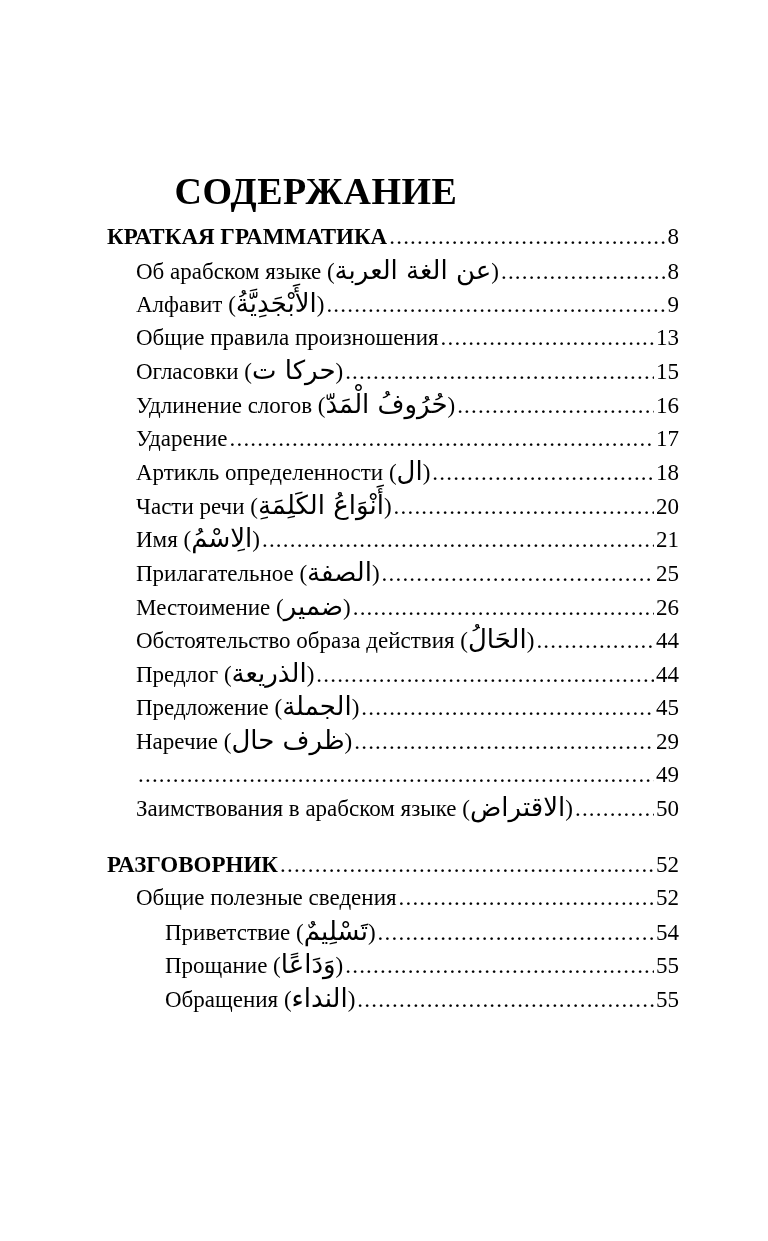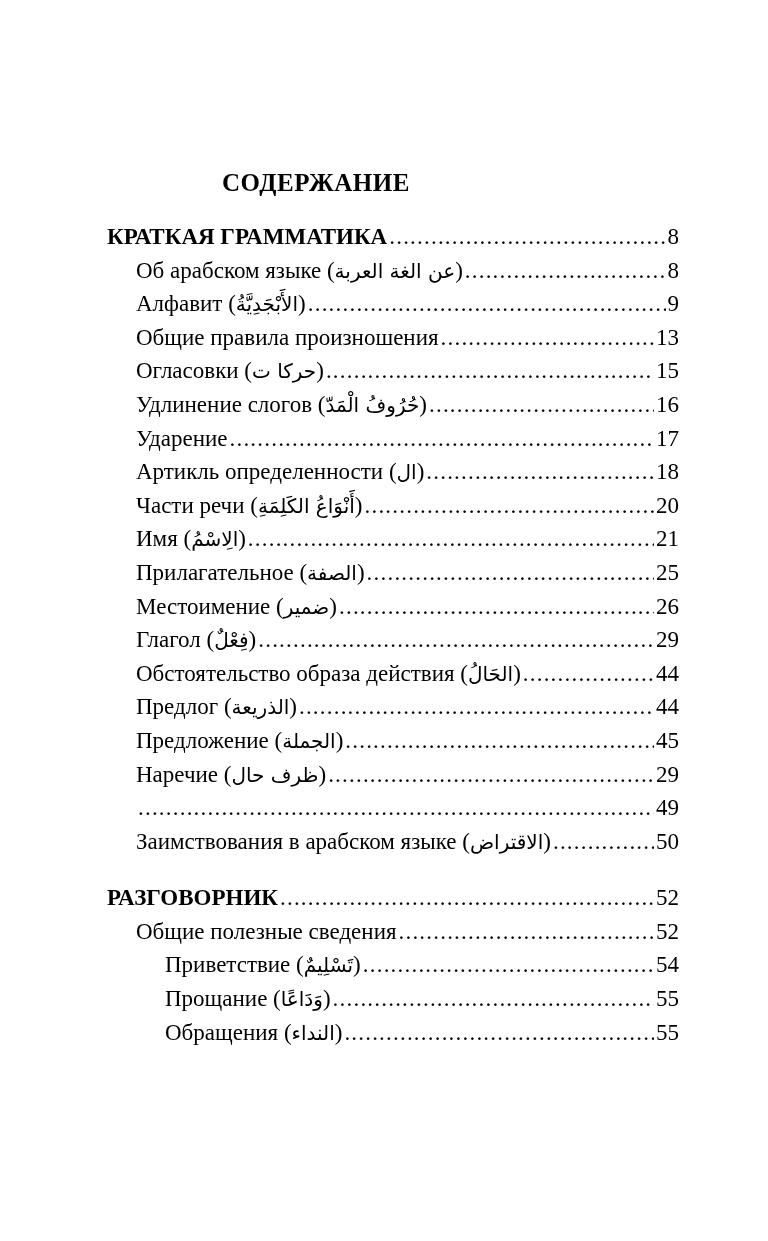--- a/index.html
+++ b/index.html
@@ -14,21 +14,21 @@
       overflow: hidden;
       font-family: "Liberation Serif", "DejaVu Serif", serif;
       color: #000000;
     }
     .page-title {
       position: absolute;
       top: 142px;
       left: 0;
       width: 632px;
       text-align: center;
-      font-size: 25px;
+      font-size: 38px;
       font-weight: bold;
       letter-spacing: 0.5px;
       line-height: 48px;
     }
     .toc {
       position: absolute;
       top: 220px;
       left: 107px;
       width: 572px;
     }
@@ -43,21 +43,21 @@
     .toc-row.level-0 { padding-left: 0; font-weight: bold; }
     .toc-row.level-1 { padding-left: 29px; }
     .toc-row.level-2 { padding-left: 58px; }
     .toc-row.section-gap { margin-top: 23px; }
     .toc-label {
       flex: 0 0 auto;
     }
     .toc-arabic {
       font-family: "DejaVu Sans", sans-serif;
       font-weight: normal;
-      font-size: 20px;
+      font-size: 26px;
       unicode-bidi: isolate;
       direction: rtl;
     }
     .toc-leader {
       flex: 1 1 auto;
       overflow: hidden;
       font-weight: normal;
       letter-spacing: 1.2px;
       margin: 0 2px;
     }
@@ -142,25 +142,20 @@
     <span class="toc-leader"></span>
     <span class="toc-page">25</span>
   </div>
 
   <div class="toc-row level-1">
     <span class="toc-label"><span>Местоимение (</span><span class="toc-arabic">ضمير</span><span>) </span></span>
     <span class="toc-leader"></span>
     <span class="toc-page">26</span>
   </div>
 
-  <div class="toc-row level-1">
-    <span class="toc-label"><span>Глагол (</span><span class="toc-arabic">فِعْلٌ</span><span>)</span></span>
-    <span class="toc-leader"></span>
-    <span class="toc-page">29</span>
-  </div>
 
 
   <div class="toc-row level-1">
     <span class="toc-label"><span>Обстоятельство образа действия (</span><span class="toc-arabic">الحَالُ</span><span>) </span></span>
     <span class="toc-leader"></span>
     <span class="toc-page">44</span>
   </div>
 
   <div class="toc-row level-1">
     <span class="toc-label"><span>Предлог (</span><span class="toc-arabic">الذريعة</span><span>)</span></span>

